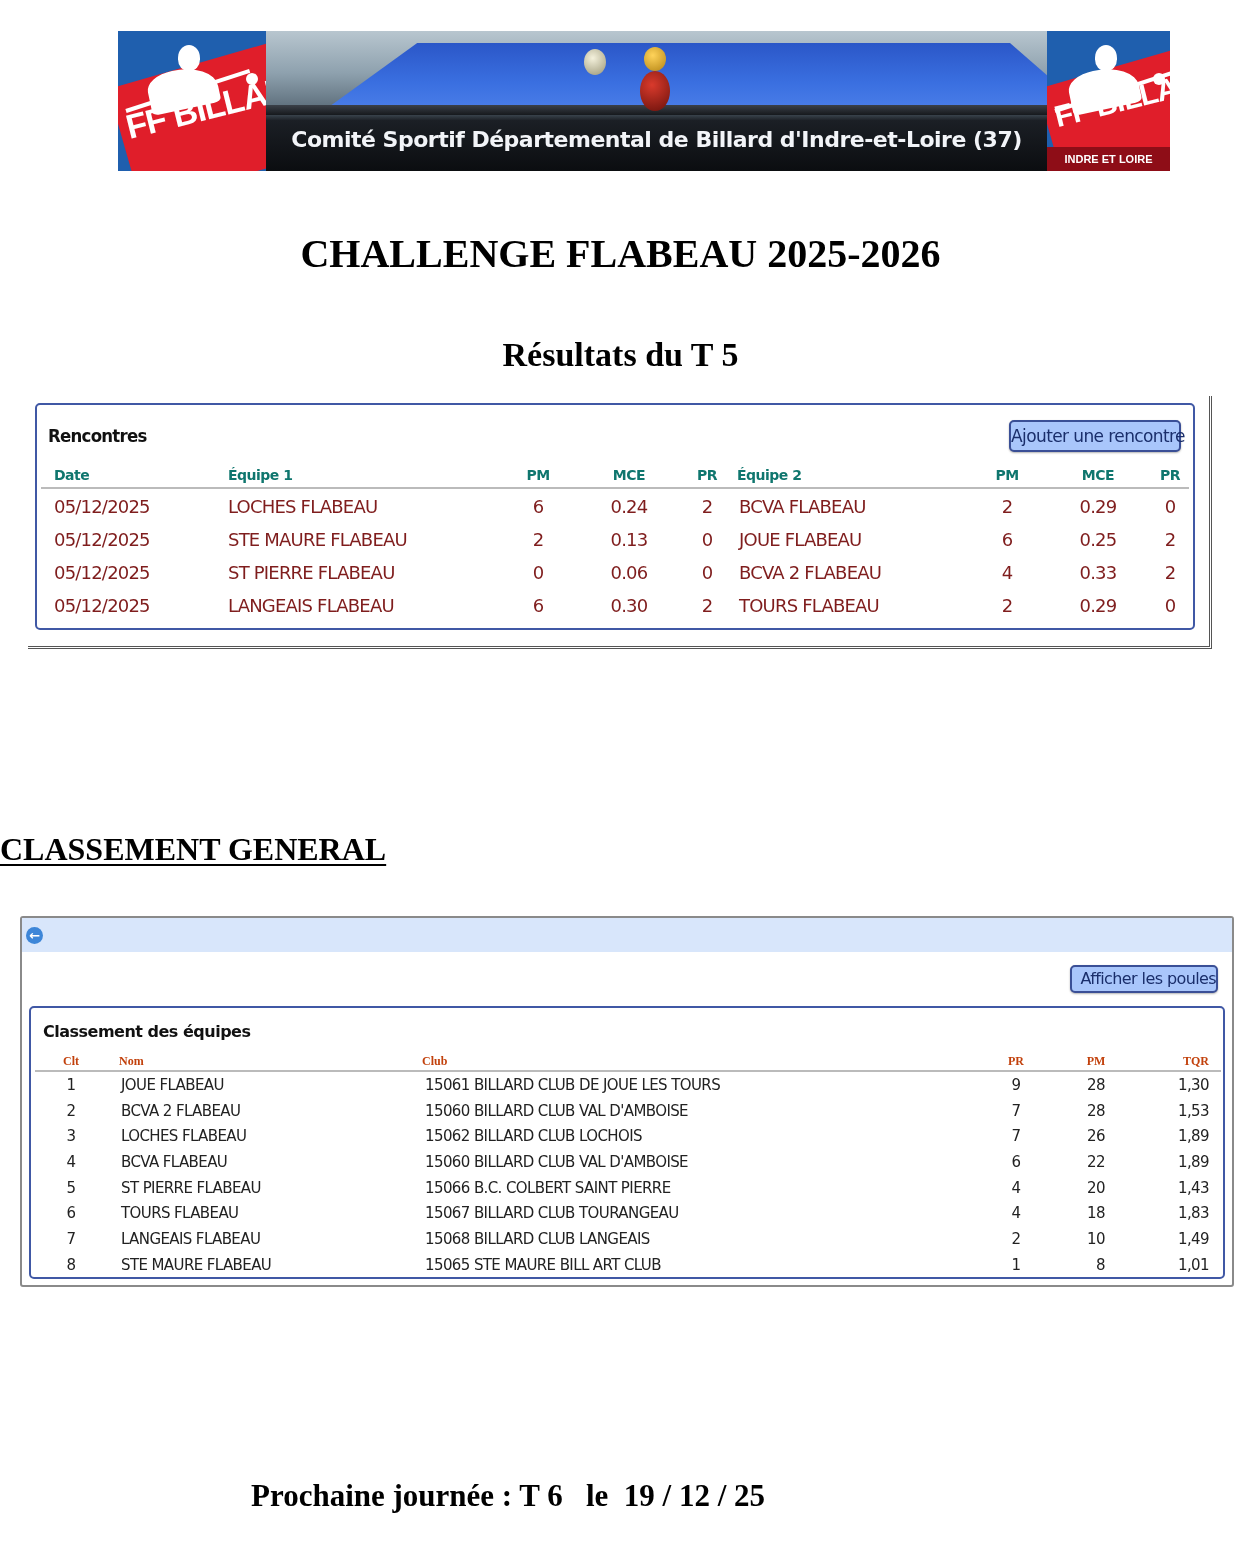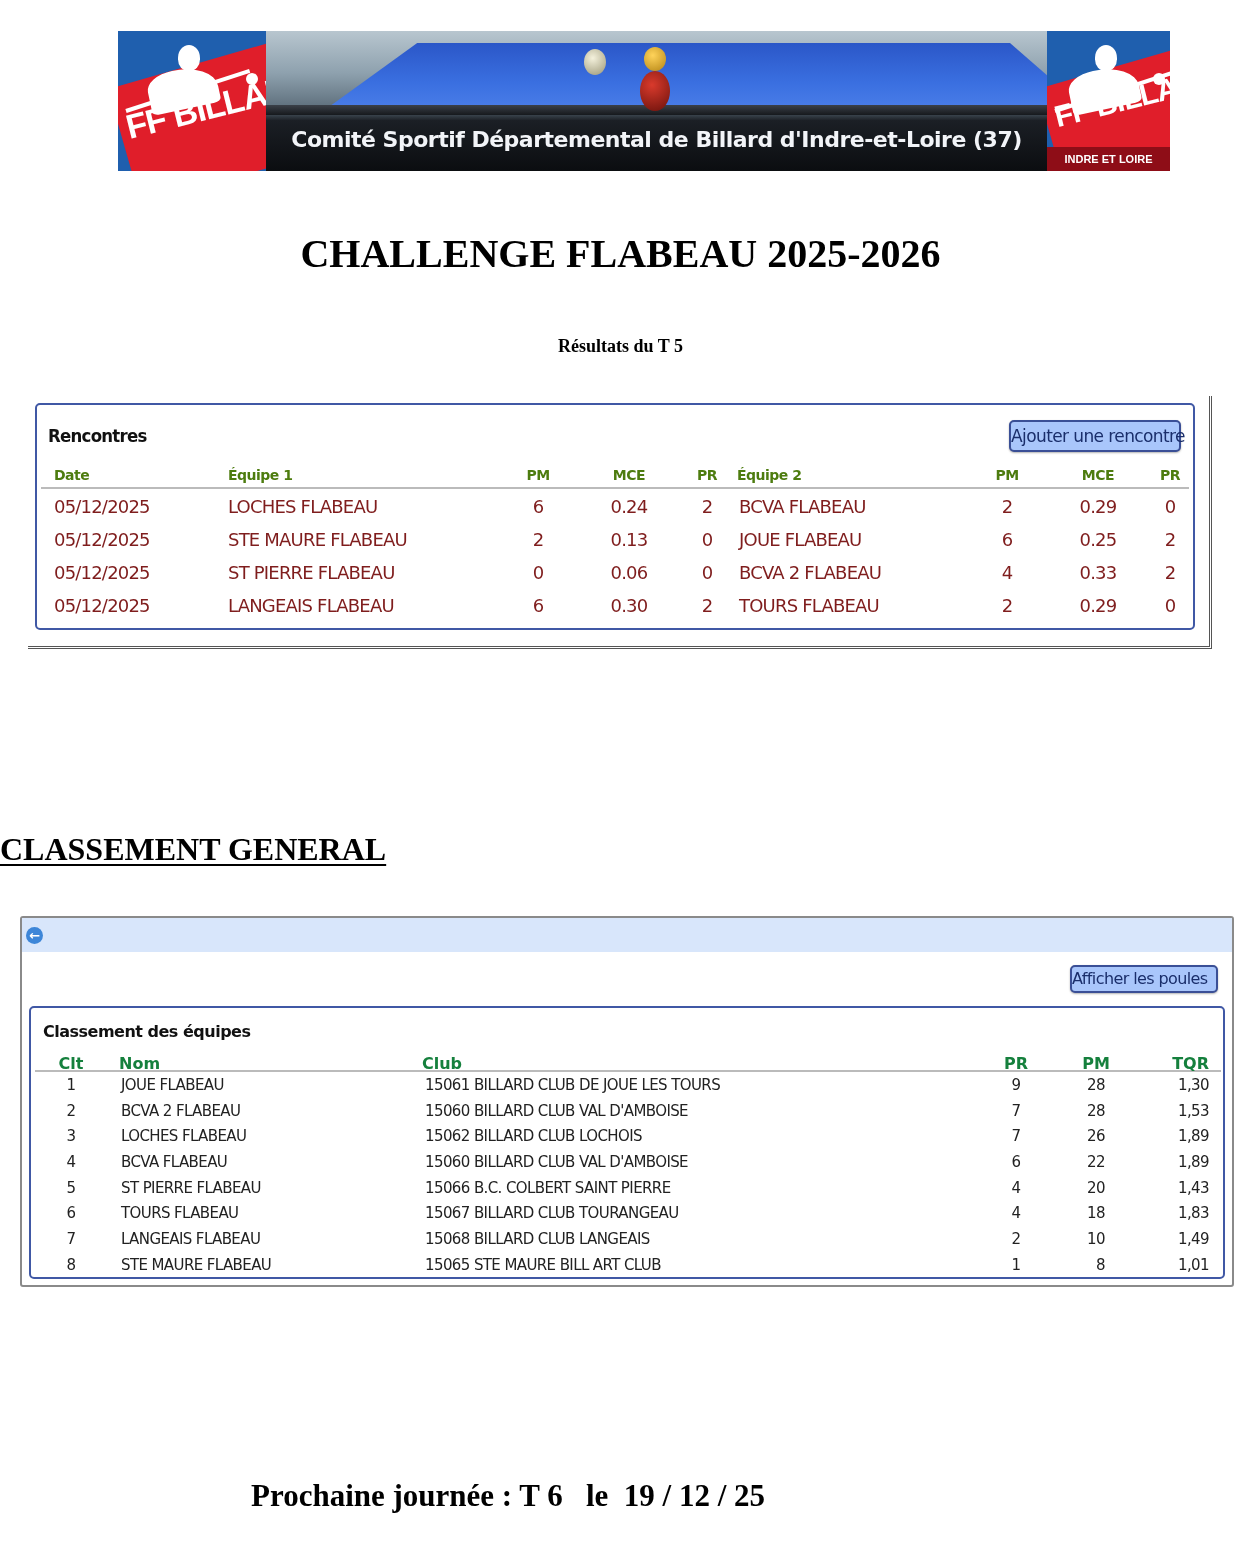--- a/index.html
+++ b/index.html
@@ -22,48 +22,48 @@
   .scene { position: relative; flex: 1; background: linear-gradient(180deg, #b8c6cf 0%, #8ea1ae 30%, #5e6f7c 55%, #1b1f25 64%, #0b0d10 100%); overflow: hidden; }
   .table-cloth { position: absolute; left: 60px; top: 12px; width: 760px; height: 66px; background: linear-gradient(180deg, #2b57c8 0%, #3a6fe0 60%, #4a7de8 100%); clip-path: polygon(12% 0, 90% 0, 100% 100%, 0 100%); }
   .rail { position: absolute; left: 0; top: 74px; width: 100%; height: 10px; background: linear-gradient(180deg, #3b4048, #16191d); }
   .ball-w { position: absolute; left: 318px; top: 18px; width: 22px; height: 26px; border-radius: 50%; background: radial-gradient(circle at 40% 35%, #f4f1dc, #9a9676); }
   .ball-y { position: absolute; left: 378px; top: 16px; width: 22px; height: 24px; border-radius: 50%; background: radial-gradient(circle at 40% 35%, #ffd35a, #b48414); }
   .ball-r { position: absolute; left: 374px; top: 40px; width: 30px; height: 40px; border-radius: 50%; background: radial-gradient(circle at 40% 35%, #d93a2c, #6a110b); }
   .scene .tagline { position: absolute; left: 0; right: 0; top: 96px; text-align: center; color: #f2f4f8; font-family: "DejaVu Sans", sans-serif; font-weight: bold; font-size: 22px; letter-spacing: -0.5px; white-space: nowrap; }
 
   
   .h1 { position: absolute; left: 0; top: 230px; width: 1241px; text-align: center; font-weight: bold; font-size: 40px; }
-  .h2 { position: absolute; left: 0; top: 336px; width: 1241px; text-align: center; font-weight: bold; font-size: 18px; }
+  .h2 { position: absolute; left: 0; top: 336px; width: 1241px; text-align: center; font-weight: bold; font-size: 34px; }
   .h3 { position: absolute; left: 0; top: 831px; width: 1241px; font-weight: bold; font-size: 32px; text-decoration: underline; text-decoration-thickness: 2px; text-underline-offset: 4px; }
   .footer { position: absolute; left: 251px; top: 1478px; font-weight: bold; font-size: 31px; white-space: pre; }
 
   
   .shot { position: absolute; font-family: "DejaVu Sans", sans-serif; }
 
   
   .r-frame { left: 28px; top: 396px; width: 1184px; height: 253px; border-right: 3px double #555; border-bottom: 3px double #555; }
   .r-box { position: absolute; left: 7px; top: 7px; width: 1160px; height: 227px; border: 2px solid #4058a5; border-radius: 5px; background: #fff; }
   .r-title { position: absolute; left: 11px; top: 20px; font-size: 18px; font-weight: bold; color: #111; letter-spacing: -0.8px; transform: scaleX(0.92); transform-origin: left; }
-  .btn { position: absolute; background: #a9c6fb; border: 2px solid #3a4f96; border-radius: 5px; color: #1a2e6b; font-size: 17px; letter-spacing: -0.6px; text-align: left; box-shadow: 0 1px 2px rgba(0,0,0,0.3); cursor: pointer; white-space: nowrap; }
+  .btn { position: absolute; background: #a9c6fb; border: 2px solid #3a4f96; border-radius: 5px; color: #1a2e6b; font-size: 17px; letter-spacing: -0.6px; text-align: right; box-shadow: 0 1px 2px rgba(0,0,0,0.3); cursor: pointer; white-space: nowrap; }
   .r-btn { right: 12px; top: 15px; width: 172px; height: 32px; line-height: 28px; }
-  .r-head { position: absolute; left: 4px; top: 60px; width: 1148px; height: 24px; border-bottom: 2px solid #bbb; font-size: 14px; font-weight: bold; color: #4d7c0f; letter-spacing: -0.5px; }
+  .r-head { position: absolute; left: 4px; top: 60px; width: 1148px; height: 24px; border-bottom: 2px solid #bbb; font-size: 14px; font-weight: bold; color: #0f766e; letter-spacing: -0.5px; }
   .r-rows { position: absolute; left: 4px; top: 86px; width: 1148px; }
   .r-row { position: relative; height: 33px; font-size: 18px; color: #7f1d1d; letter-spacing: -0.8px; }
   .c { position: absolute; white-space: nowrap; }
   .r-head .c { top: 2px; }
   .r-row .c { top: 5px; }
 
   
   .k-frame { left: 20px; top: 916px; width: 1214px; height: 371px; border: 2px solid #8a8a8a; border-radius: 3px; background: #fff; }
   .k-bar { position: absolute; left: 0; top: 0; width: 100%; height: 34px; background: #d8e6fb; font-size: 16px; font-weight: bold; color: #111; letter-spacing: -0.4px; line-height: 34px; padding-left: 28px; white-space: nowrap; }
   .k-bar .arrow { position: absolute; left: 4px; top: 9px; width: 17px; height: 17px; border-radius: 50%; background: #3d86d8; color: #fff; font-size: 13px; line-height: 17px; text-align: center; }
   .k-btn { right: 14px; top: 47px; width: 148px; height: 28px; line-height: 24px; font-size: 16px; }
   .k-box { position: absolute; left: 7px; top: 88px; width: 1196px; height: 273px; border: 2px solid #4058a5; border-radius: 5px; background: #fff; }
   .k-title { position: absolute; left: 12px; top: 14px; font-size: 16px; font-weight: bold; color: #111; letter-spacing: -0.5px; }
-  .k-head { position: absolute; left: 4px; top: 44px; width: 1186px; height: 20px; border-bottom: 2px solid #bbb; font-size: 16px; font-weight: bold; color: #15803d; }
+  .k-head { position: absolute; left: 4px; top: 44px; width: 1186px; height: 20px; border-bottom: 2px solid #bbb; font-size: 12px; font-weight: bold; color: #c2410c; font-family: Liberation Serif, serif; }
   .k-rows { position: absolute; left: 4px; top: 64px; width: 1186px; }
   .k-row { position: relative; height: 25.7px; font-size: 15px; color: #222; letter-spacing: -0.6px; }
   .k-head .c { top: 2px; }
   .k-row .c { top: 4px; }
   .right { text-align: right; }
   .center { text-align: center; }
 </style>
 </head>
 <body>
 

